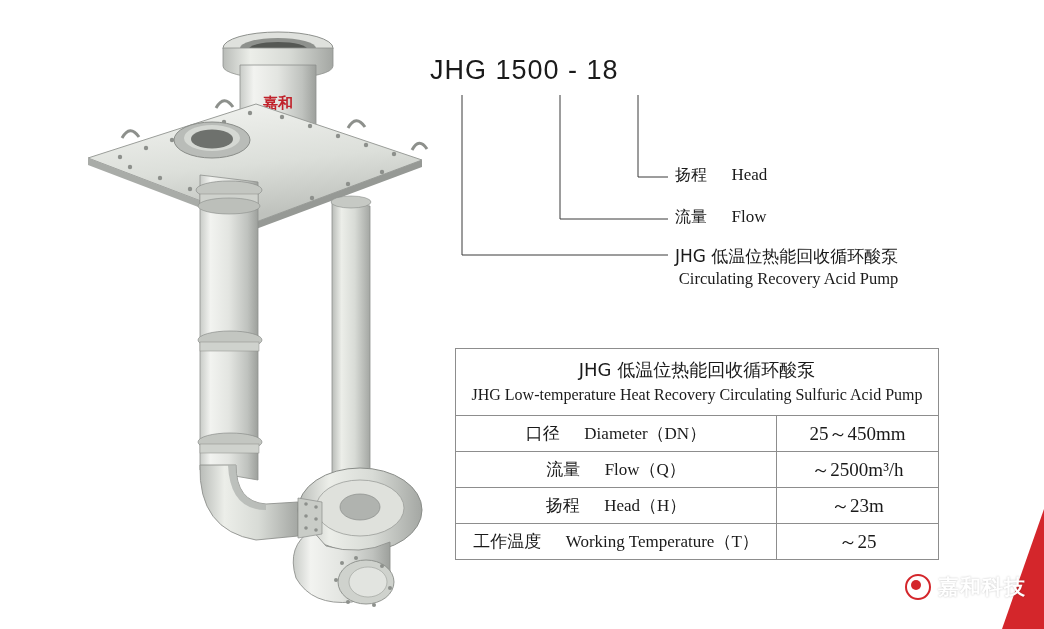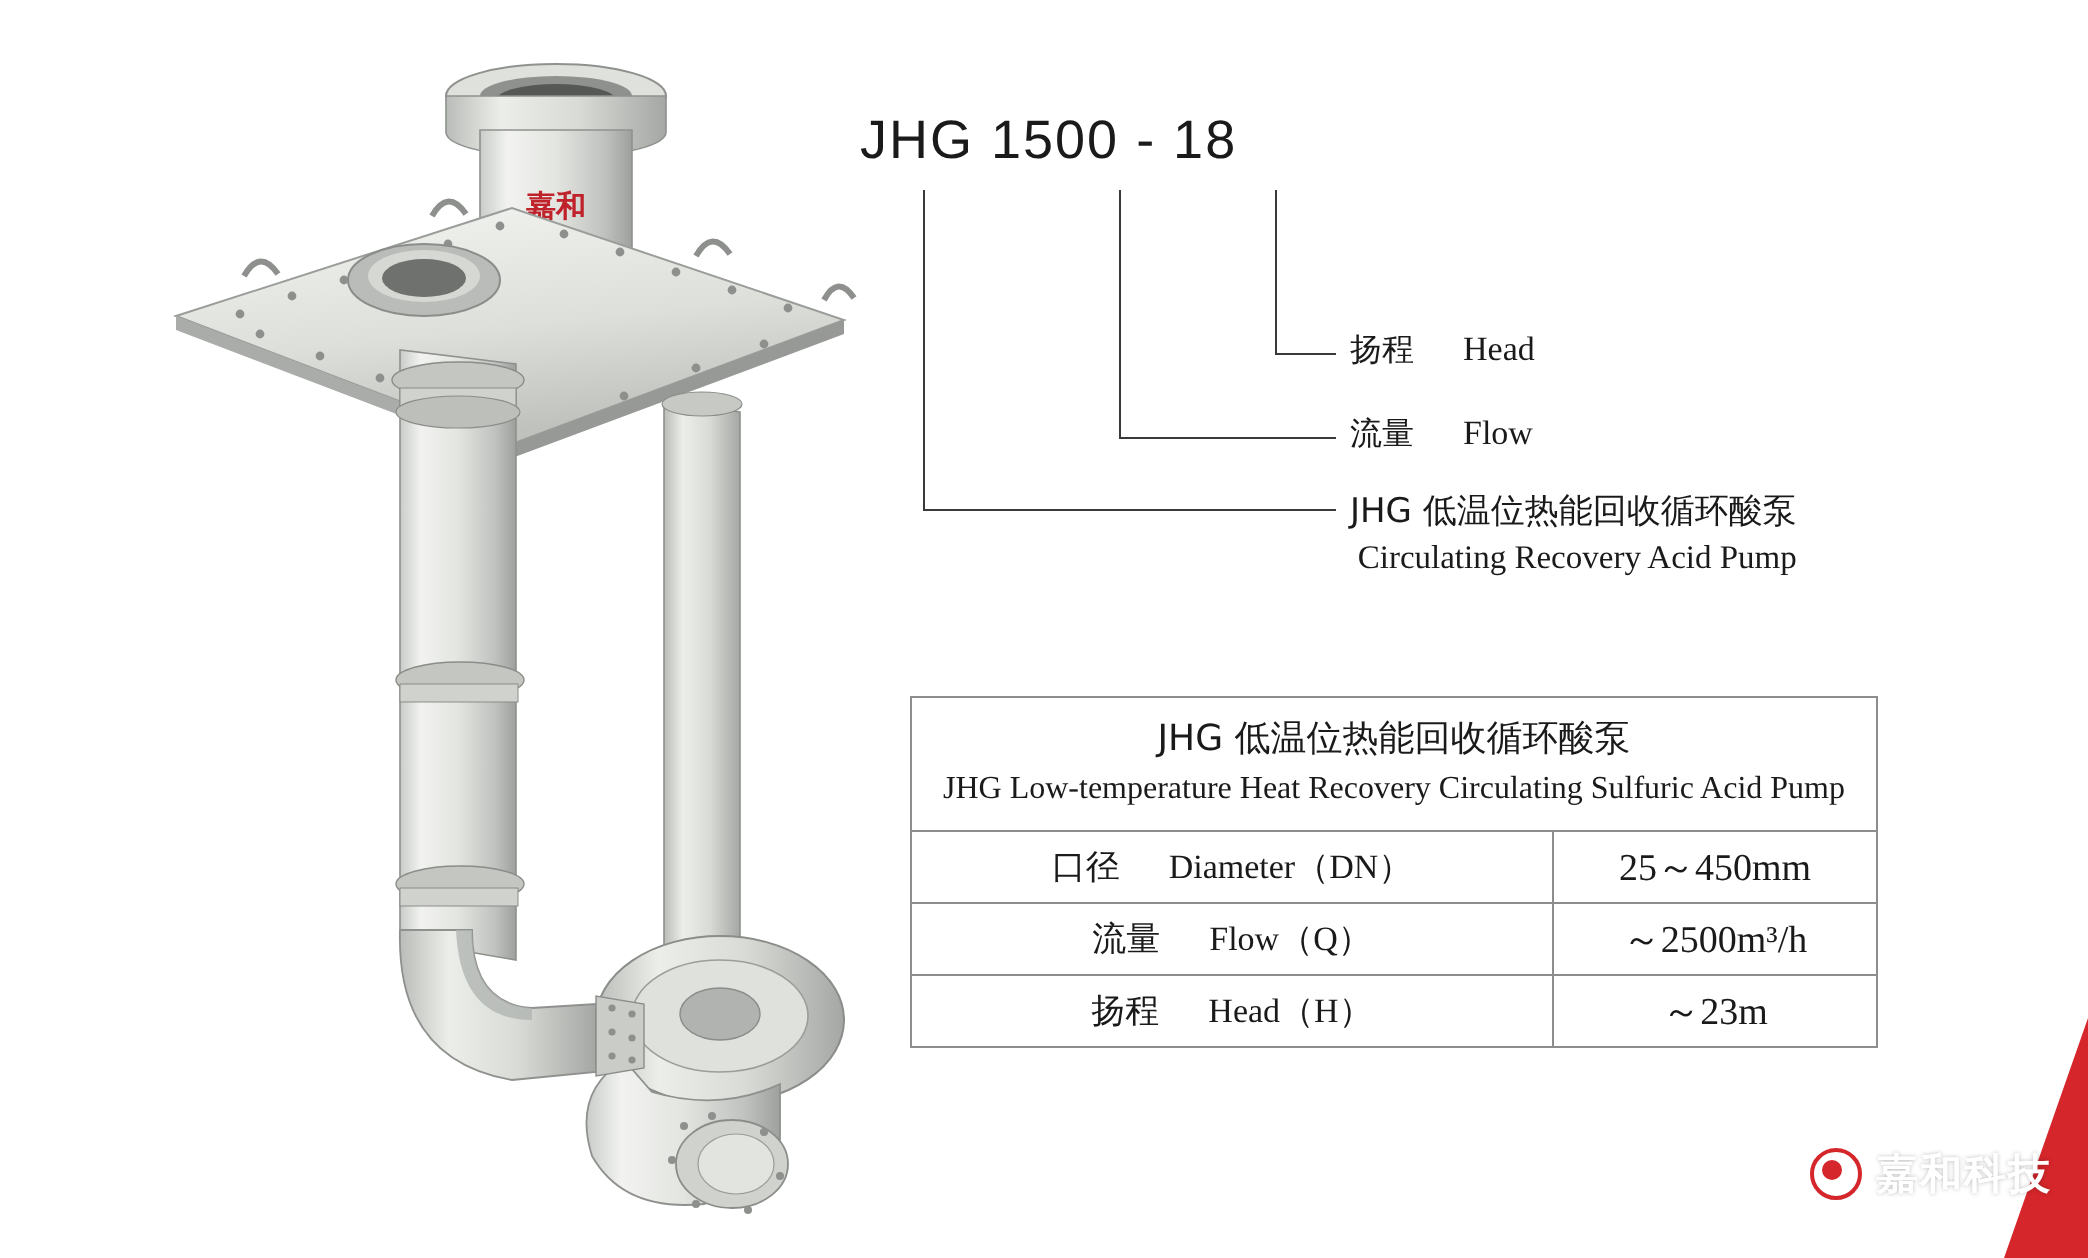--- a/index.html
+++ b/index.html
@@ -345,20 +345,28 @@
     <td class="spec-row-value">～2500m³/h</td>
   </tr>
   <tr>
     <td class="spec-row-label">
       <span class="cn">扬程</span>
       <span class="gap"></span>
       <span class="en">Head（H）</span>
     </td>
     <td class="spec-row-value">～23m</td>
   </tr>
+  <tr>
+    <td class="spec-row-label">
+      <span class="cn">工作温度</span>
+      <span class="gap"></span>
+      <span class="en">Working Temperature（T）</span>
+    </td>
+    <td class="spec-row-value">～25</td>
+  </tr>
 </tbody>
   </table>
 
 <div class="corner-ribbon"></div>
 <div class="logo-badge">
   <span class="logo-mark"></span>
   <span class="logo-text">嘉和科技</span>
 </div>
 
 </body></html>

